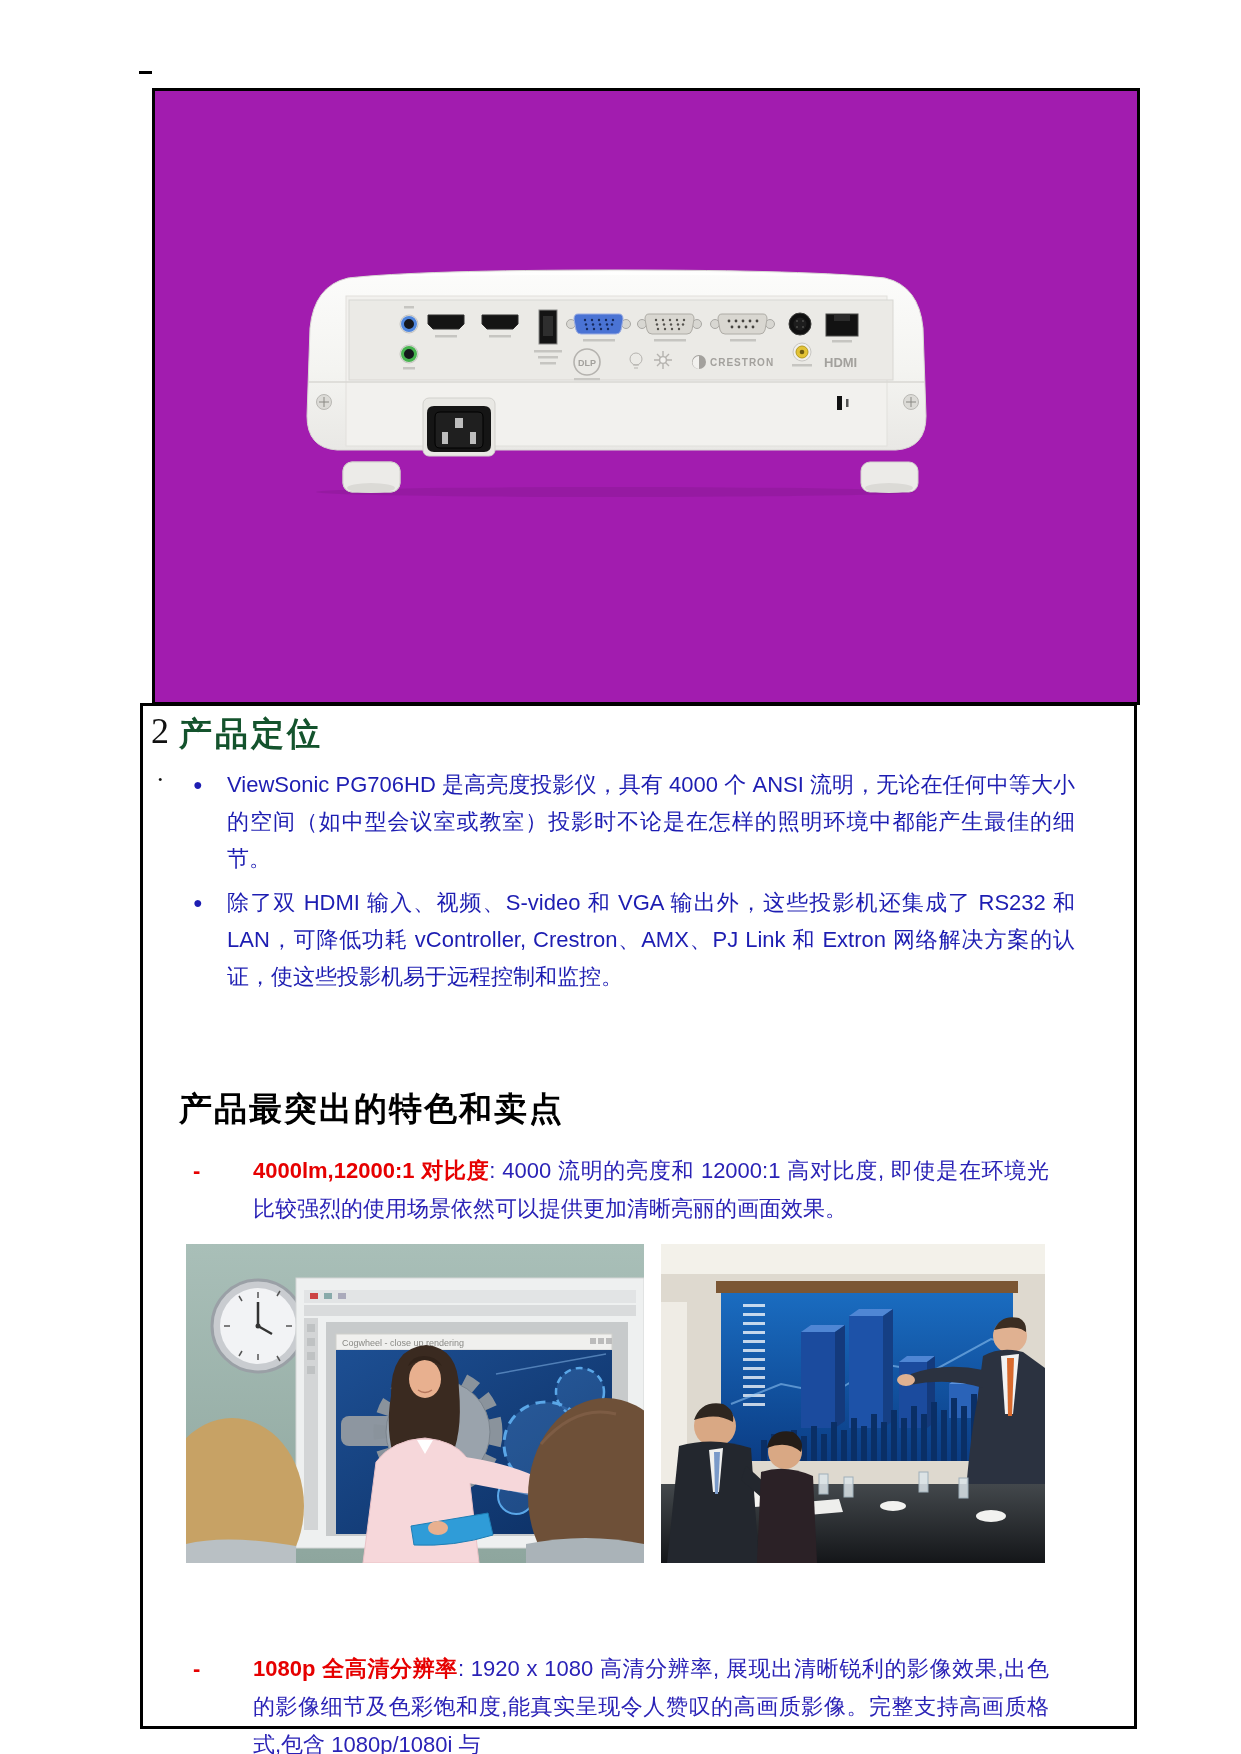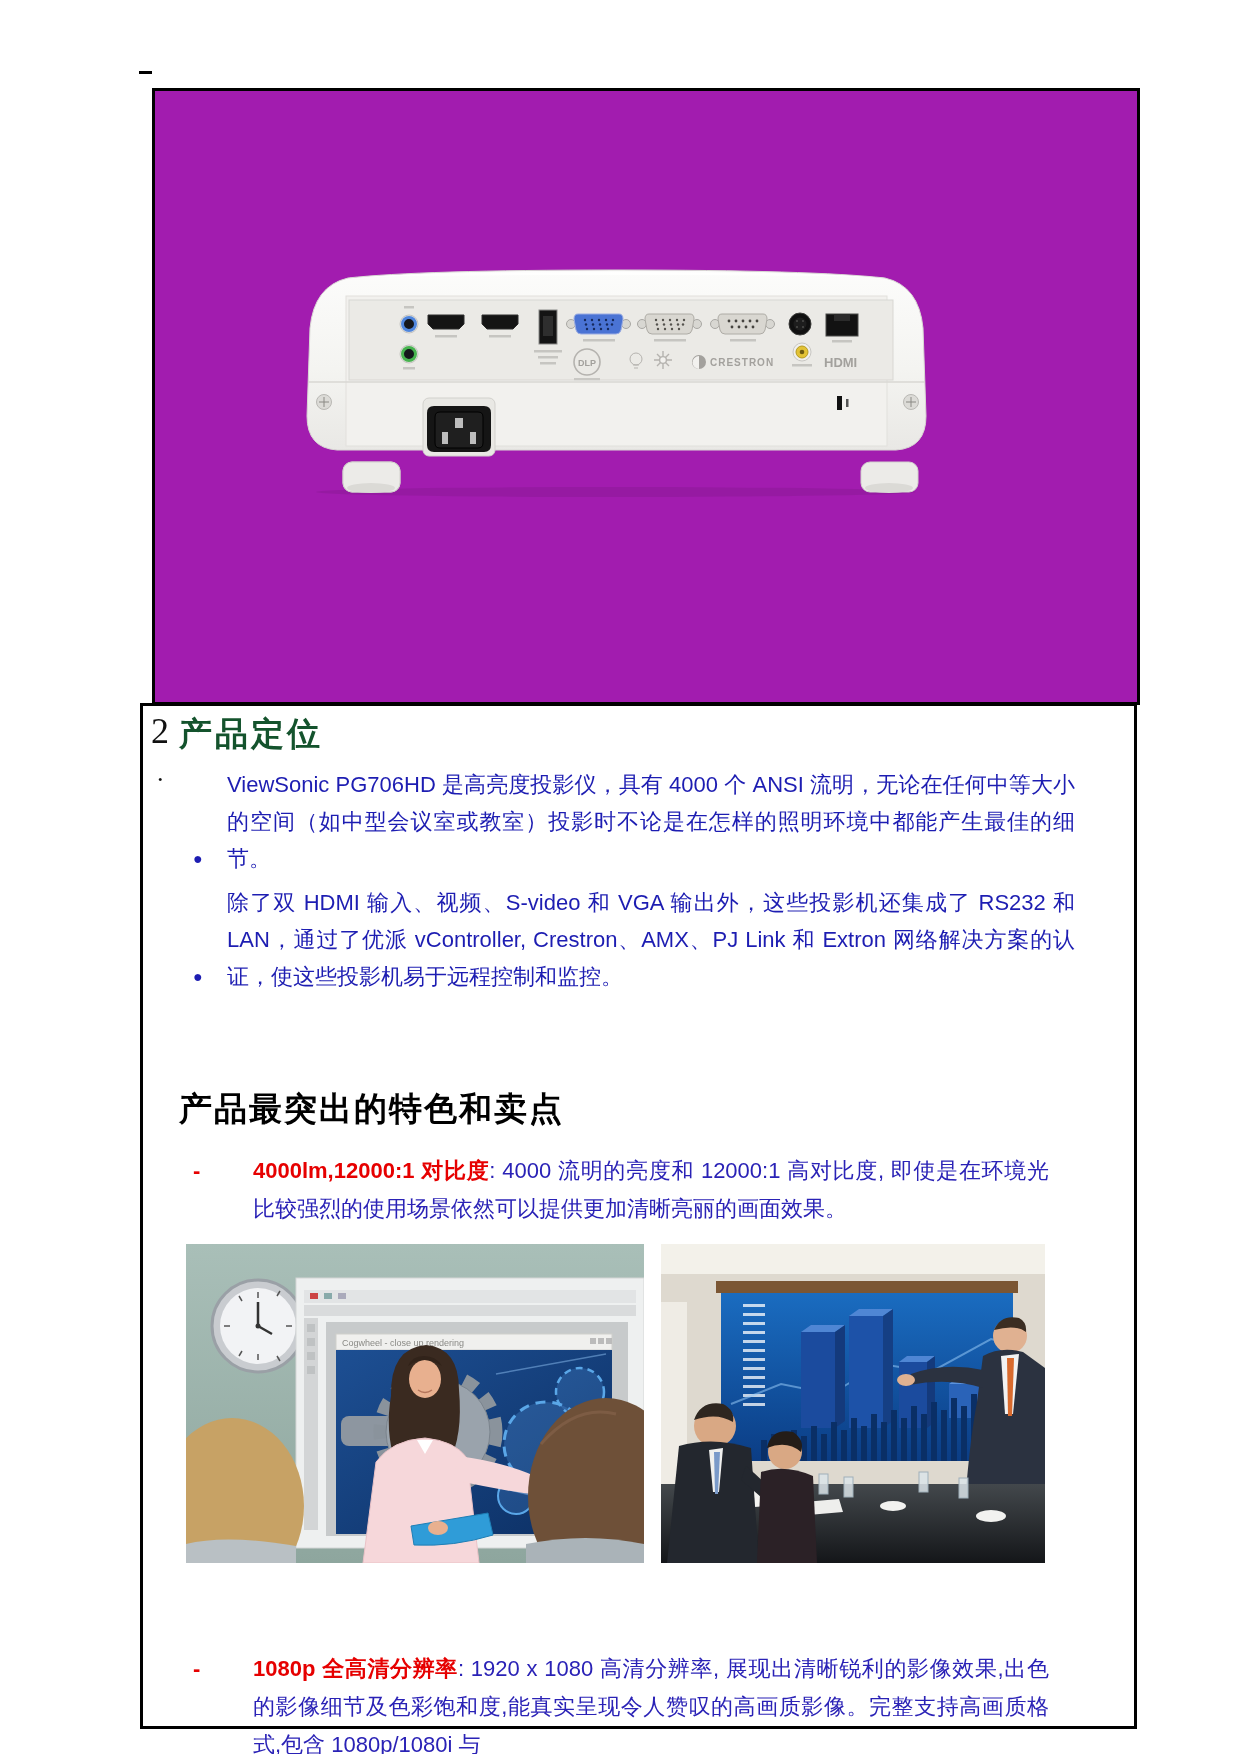--- a/index.html
+++ b/index.html
@@ -19,21 +19,21 @@
   .list-number { position:absolute; left:8px; top:4px; font-family:"Liberation Serif", serif;
                  font-size:36px; color:#111; }
   .list-number-dot { position:absolute; left:14px; top:52px; font-family:"Liberation Serif", serif;
                  font-size:26px; color:#111; }
   .h1 { position:absolute; left:36px; top:6px; font-size:33px; font-weight:bold; color:#14532d;
         letter-spacing:3px; }
   .h2 { position:absolute; left:36px; top:381px; font-size:33px; font-weight:bold; color:#000;
         letter-spacing:2px; }
 
   .bullets { position:absolute; left:50px; top:60px; width:882px; }
-  .bullet { display:flex; margin-bottom:7px;align-items:flex-end; }
+  .bullet { display:flex; margin-bottom:7px; }
   .bullet .marker { width:34px; flex:0 0 34px; color:#1d1db2; font-size:16px; line-height:37px; }
   .bullet .marker::before { content:"●"; }
   .bullet .btext { flex:1; color:#1d1db2; font-size:22px; line-height:37px; text-align:justify; }
 
   .feature { position:absolute; left:50px; width:856px; display:flex; }
   .feature.f1 { top:446px; }
   .feature.f2 { top:944px; }
   .feature .dash { width:36px; flex:0 0 36px; color:#e60000; font-weight:bold;
                    font-size:22px; line-height:38px; }
   .feature .ftext { flex:1; font-size:22px; line-height:38px; text-align:justify;margin-left:24px; }
@@ -250,21 +250,21 @@
 
     <div class="h1">产品定位</div>
 
     <div class="bullets">
       <div class="bullet">
         <span class="marker"></span>
         <span class="btext">ViewSonic PG706HD 是高亮度投影仪，具有 4000 个 ANSI 流明，无论在任何中等大小的空间（如中型会议室或教室）投影时不论是在怎样的照明环境中都能产生最佳的细节。</span>
       </div>
       <div class="bullet">
         <span class="marker"></span>
-        <span class="btext">除了双 HDMI 输入、视频、S-video 和 VGA 输出外，这些投影机还集成了 RS232 和 LAN，通过了优派 vController, Crestron、AMX、PJ Link 和 Extron 网络解决方案的认证，使这些投影机易于远程控制和监控。</span>
+        <span class="btext">除了双 HDMI 输入、视频、S-video 和 VGA 输出外，这些投影机还集成了 RS232 和 LAN，可降低功耗 vController, Crestron、AMX、PJ Link 和 Extron 网络解决方案的认证，使这些投影机易于远程控制和监控。</span>
       </div>
     </div>
 
     <div class="h2">产品最突出的特色和卖点</div>
 
     <div class="feature f1">
       <span class="dash">-</span>
       <span class="ftext">
         <span class="hl">4000lm,12000:1 对比度</span><span class="fbody">: 4000 流明的亮度和 12000:1 高对比度, 即使是在环境光比较强烈的使用场景依然可以提供更加清晰亮丽的画面效果。</span>
       </span>

